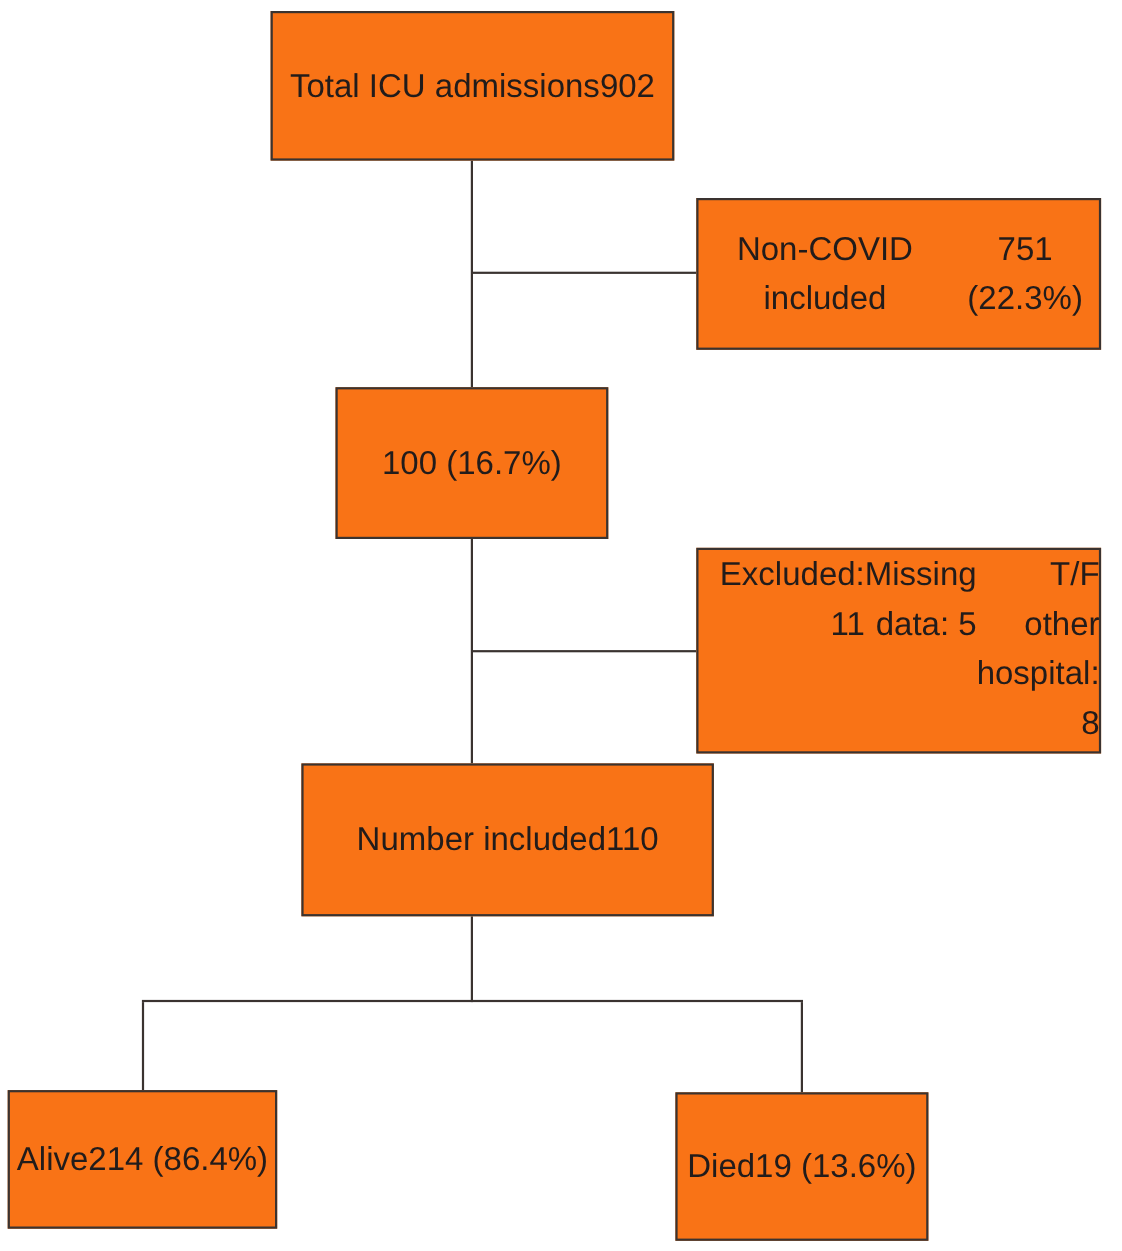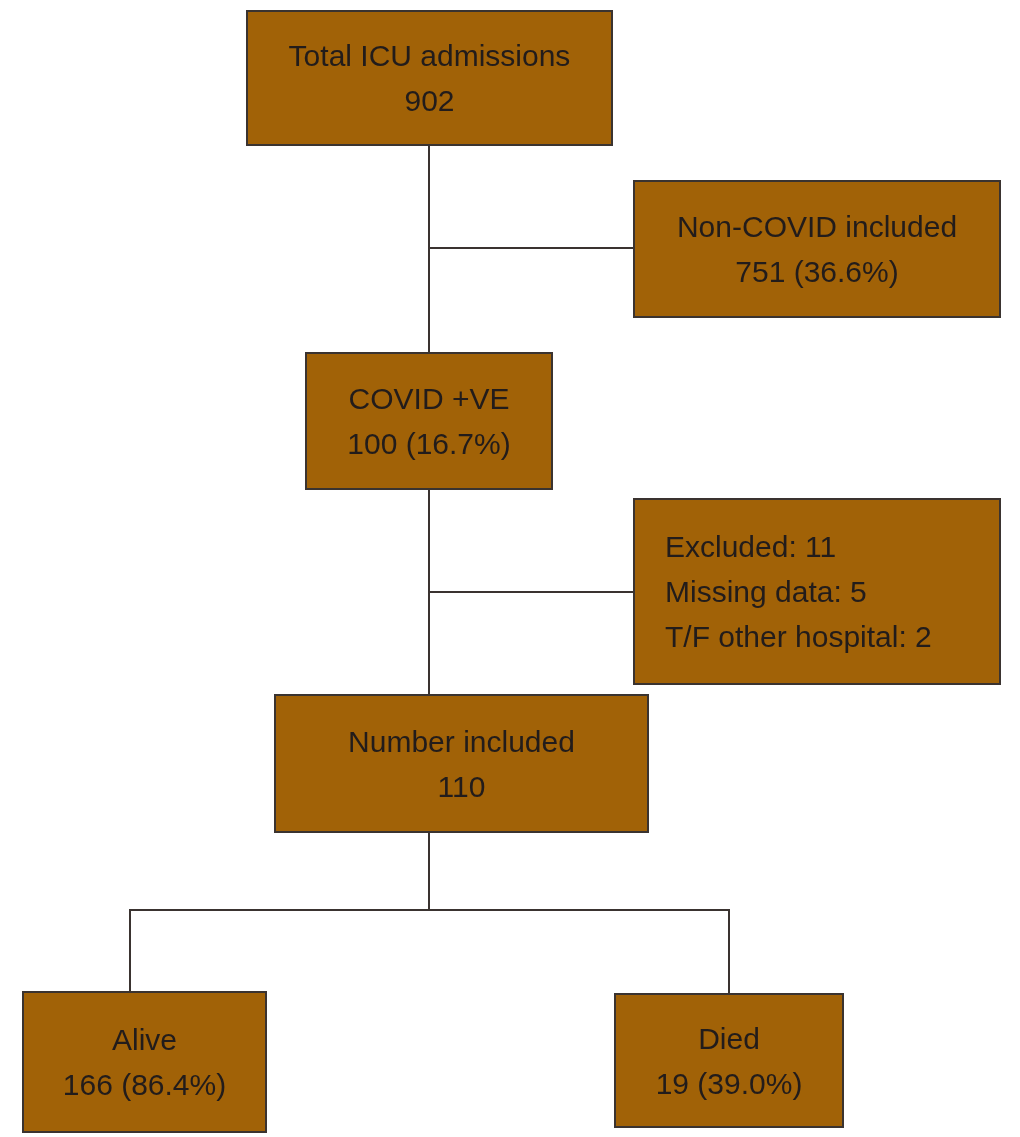--- a/index.html
+++ b/index.html
@@ -12,23 +12,23 @@
     width: 1020px;
     height: 1137px;
     background: #ffffff;
     font-family: "Liberation Sans", sans-serif;
     color: #221c1b;
   }
   .node {
     position: absolute;
     box-sizing: border-box;
     border: 2px solid #3a3330;
-    background: #a16207;
+    background: #f97316;
     display: flex;
-    flex-direction: column;
+    flex-direction: row;
     justify-content: center;
     align-items: center;
     text-align: center;
     font-size: 30px;
     line-height: 45px;
   }
   .node.left-align {
     align-items: flex-start;
     text-align: right;
     padding-left: 30px;
@@ -37,21 +37,21 @@
   .line {
     position: absolute;
     background: #3a3330;
   }
   
   #node-total    { left: 246px; top: 10px;  width: 367px; height: 136px; }
   #node-noncovid { left: 633px; top: 180px; width: 368px; height: 138px; }
   #node-covid    { left: 305px; top: 352px; width: 248px; height: 138px; }
   #node-excluded { left: 633px; top: 498px; width: 368px; height: 187px; }
   #node-included { left: 274px; top: 694px; width: 375px; height: 139px; }
-  #node-alive    { left: 7px;   top: 991px; width: 245px; height: 142px; margin-left: 15px; }
+  #node-alive    { left: 7px;   top: 991px; width: 245px; height: 126px; }
   #node-died     { left: 614px; top: 993px; width: 230px; height: 135px; }
   
   #conn-total-covid     { left: 428px; top: 146px; width: 2px;   height: 206px; }
   #conn-to-noncovid     { left: 430px; top: 247px; width: 203px; height: 2px;   }
   #conn-covid-included  { left: 428px; top: 490px; width: 2px;   height: 204px; }
   #conn-to-excluded     { left: 430px; top: 591px; width: 203px; height: 2px;   }
   #conn-included-branch { left: 428px; top: 833px; width: 2px;   height: 78px;  }
   #conn-branch-h        { left: 129px; top: 909px; width: 601px; height: 2px;   }
   #conn-branch-alive    { left: 129px; top: 911px; width: 2px;   height: 80px;  }
   #conn-branch-died     { left: 728px; top: 911px; width: 2px;   height: 82px;  }
@@ -70,42 +70,41 @@
   <div class="line" id="conn-branch-alive"></div>
   <div class="line" id="conn-branch-died"></div>
 
   <div class="node" id="node-total">
     <div>Total ICU admissions</div>
     <div>902</div>
   </div>
 
   <div class="node" id="node-noncovid">
     <div>Non-COVID included</div>
-    <div>751 (36.6%)</div>
+    <div>751 (22.3%)</div>
   </div>
 
   <div class="node" id="node-covid">
-    <div>COVID +VE</div>
     <div>100 (16.7%)</div>
   </div>
 
   <div class="node left-align" id="node-excluded">
     <div>Excluded: 11</div>
     <div>Missing data: 5</div>
-    <div>T/F other hospital: 2</div>
+    <div>T/F other hospital: 8</div>
   </div>
 
   <div class="node" id="node-included">
     <div>Number included</div>
     <div>110</div>
   </div>
 
   <div class="node" id="node-alive">
     <div>Alive</div>
-    <div>166 (86.4%)</div>
+    <div>214 (86.4%)</div>
   </div>
 
   <div class="node" id="node-died">
     <div>Died</div>
-    <div>19 (39.0%)</div>
+    <div>19 (13.6%)</div>
   </div>
 
 </div>
 
 </body></html>

